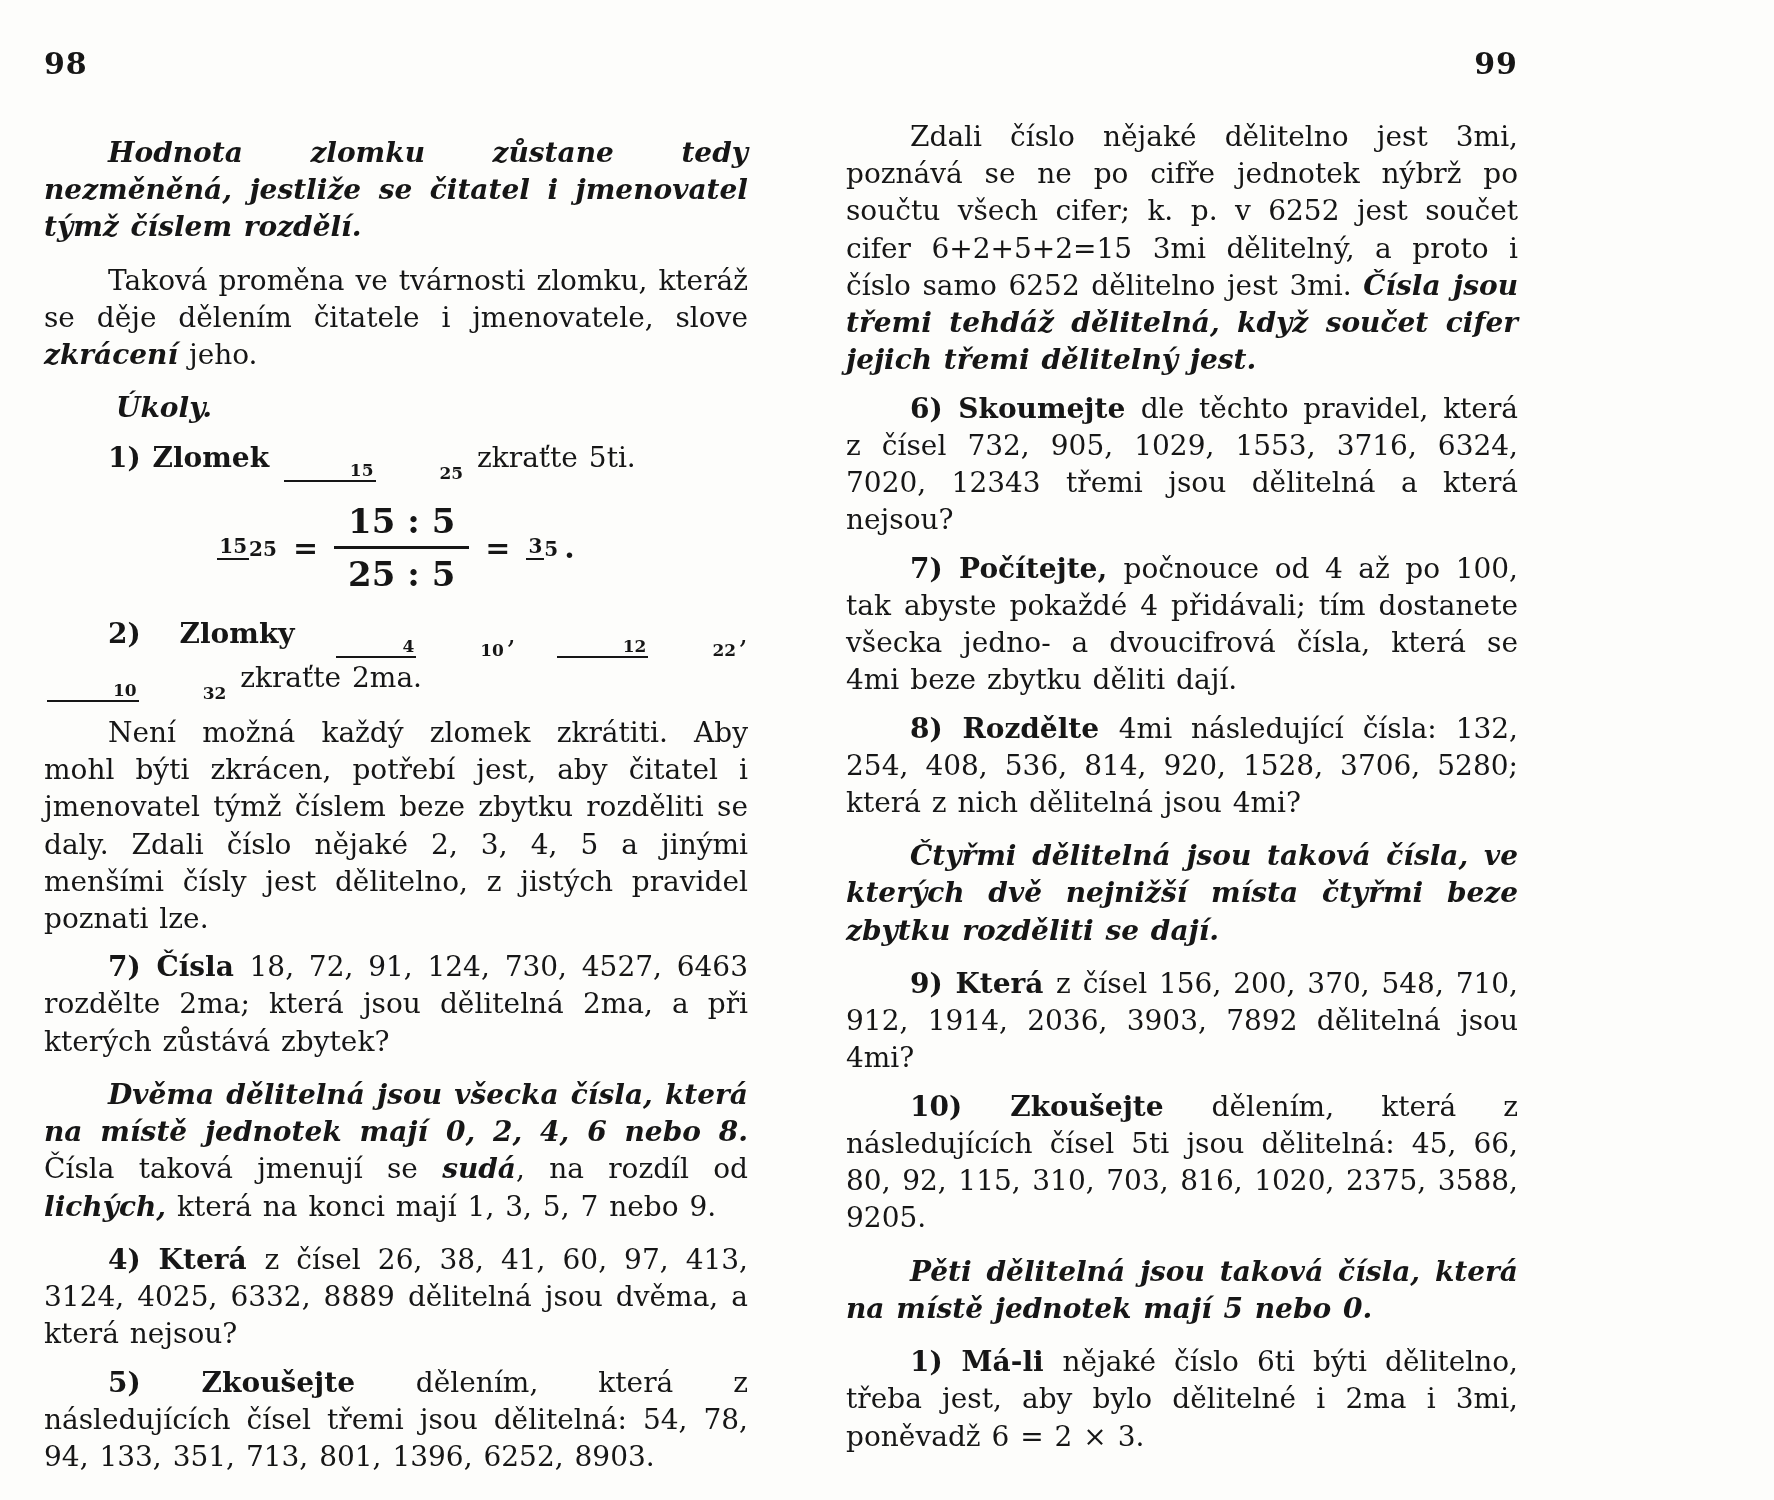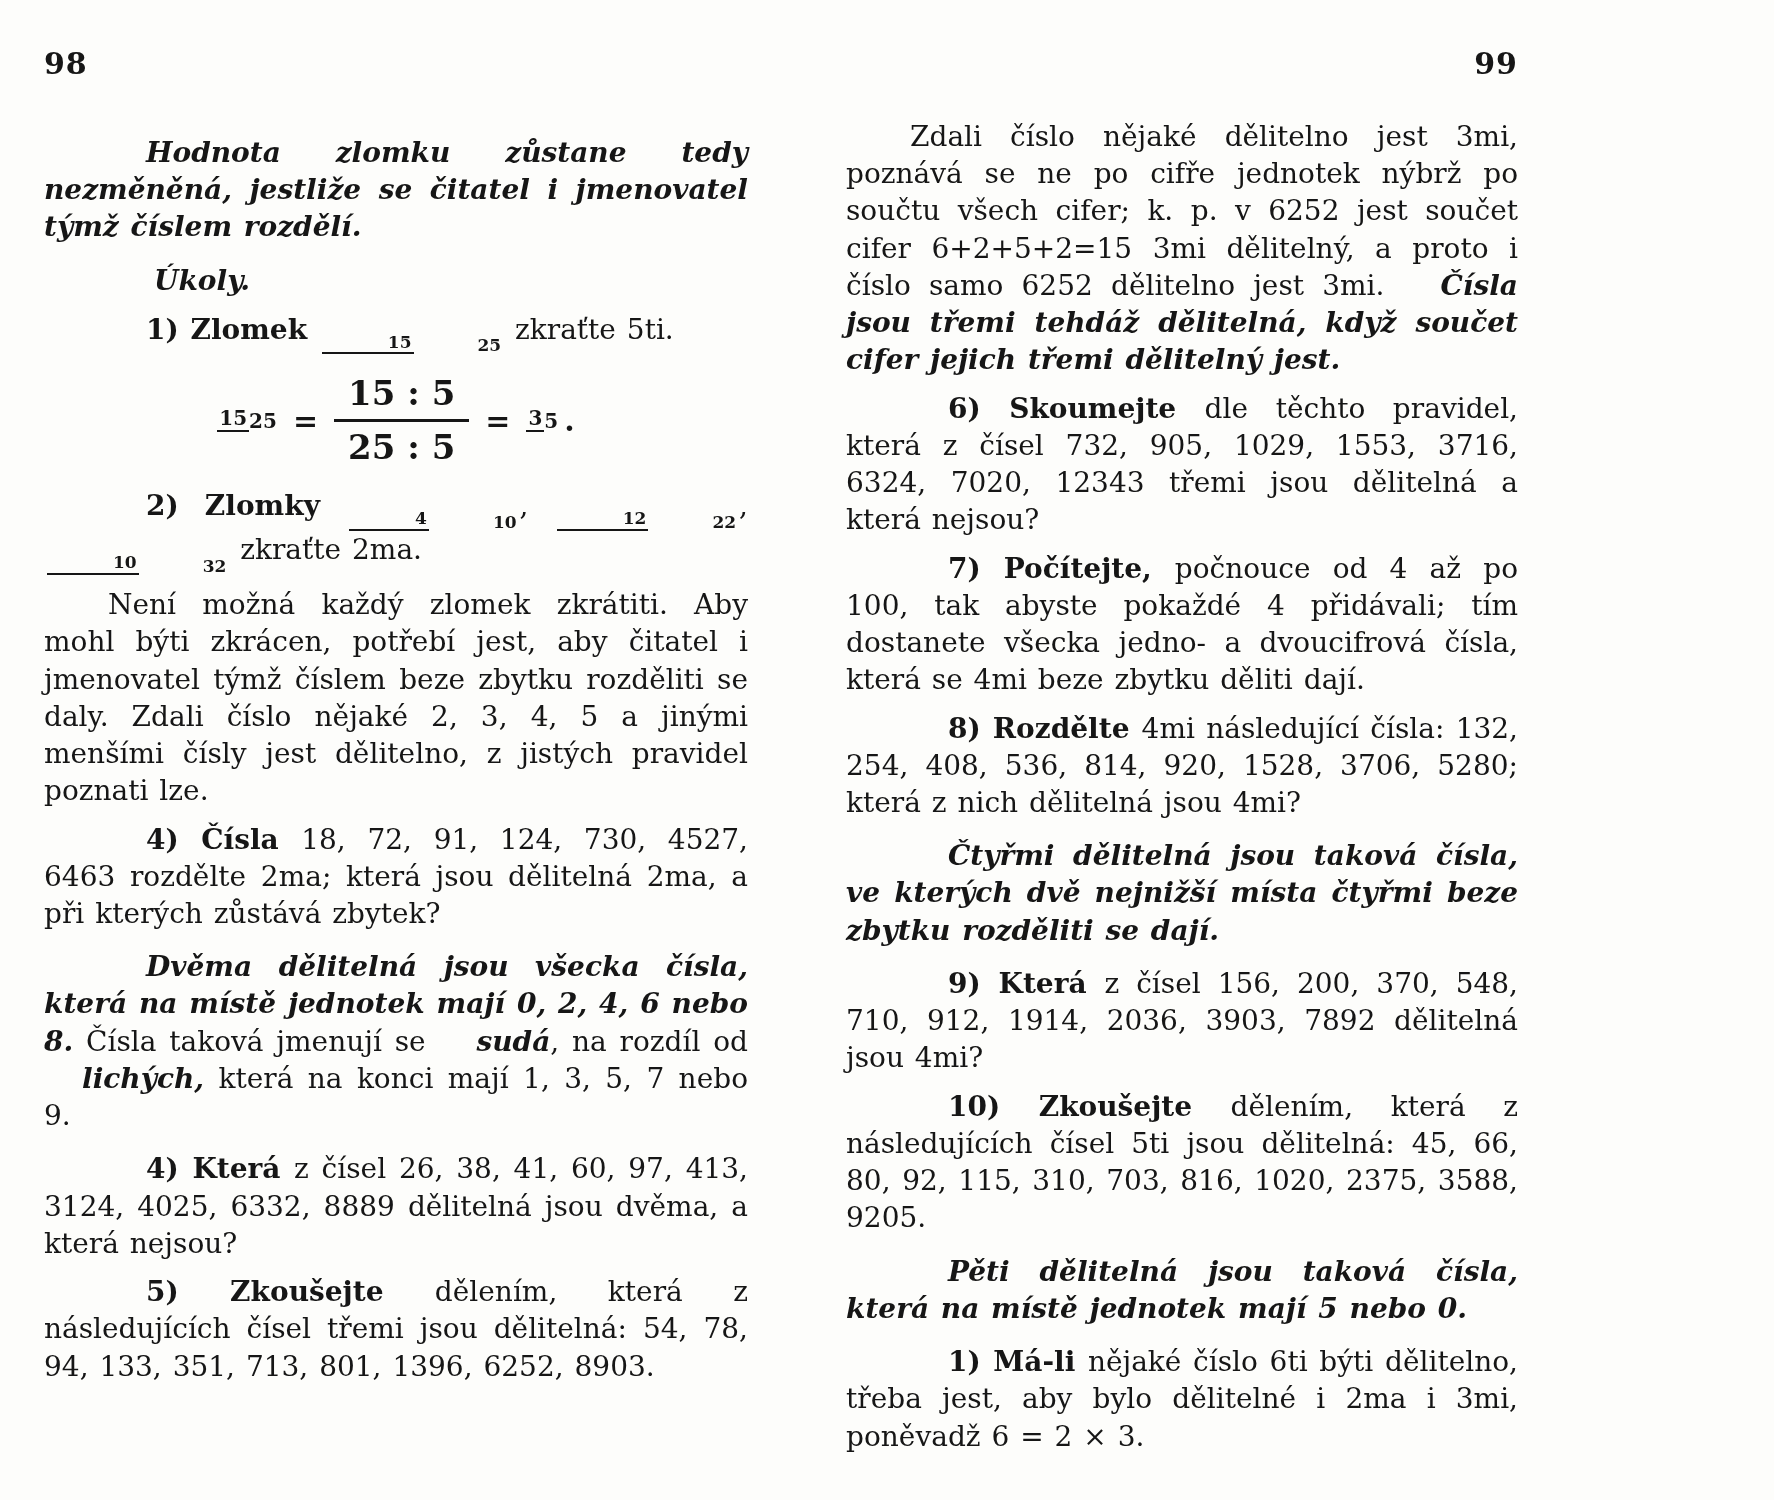--- a/index.html
+++ b/index.html
@@ -25,21 +25,21 @@
     font-size:28px;line-height:1.33;
     text-align:justify;text-indent:64px;
     margin:0 0 11px 0;
     word-spacing:2px;
   }
   .heading{
     text-align:left;text-indent:72px;
     margin:16px 0 12px 0;
   }
   .rule{margin:16px 0 16px 0;}
-  .b{font-weight:bold;margin-left:38px;}
+  .b{font-weight:bold;}
   .i{font-style:italic;}
   
   .frac{
     display:inline-flex;flex-direction:row;align-items:center;
     font-size:17px;line-height:1.08;font-weight:bold;
     vertical-align:-9px;margin:0 3px;
   }
   .frac .fnum{border-bottom:2px solid currentColor;padding:0 2px 1px;}
   .frac .fden{padding-top:4px;}
   
@@ -60,20 +60,21 @@
   .eq-period{margin-left:-10px;font-weight:bold;}
 </style>
 </head>
 <body>
 
 <div class="spread">
   <section class="page page-left">
     <div class="page-number pn-left">98</div>
     <div class="page-body">
         <p class="para rule"><span class="b i">Hodnota zlomku zůstane tedy nezměněná, jestliže se čitatel i jmenovatel týmž číslem rozdělí.</span></p>
+        <p class="para"><span>Taková proměna ve tvárnosti zlomku, kteráž se děje dělením čitatele i jmenovatele, slove </span><span class="b i">zkrácení</span><span> jeho.</span></p>
         <p class="para heading"><span class="b i">Úkoly.</span></p>
         <p class="para"><span class="b">1) Zlomek </span><span class="frac">
             <span class="fnum">15</span>
             <span class="fden">25</span>
           </span><span> zkraťte 5ti.</span></p>
         <div class="equation">
           <span class="frac eq-frac">
             <span class="fnum">15</span>
             <span class="fden">25</span>
           </span>
@@ -93,21 +94,21 @@
             <span class="fnum">4</span>
             <span class="fden">10</span>
           </span><span>, </span><span class="frac">
             <span class="fnum">12</span>
             <span class="fden">22</span>
           </span><span>, </span><span class="frac">
             <span class="fnum">10</span>
             <span class="fden">32</span>
           </span><span> zkraťte 2ma.</span></p>
         <p class="para"><span>Není možná každý zlomek zkrátiti. Aby mohl býti zkrácen, potřebí jest, aby čitatel i jmenovatel týmž číslem beze zbytku rozděliti se daly. Zdali číslo nějaké 2, 3, 4, 5 a jinými menšími čísly jest dělitelno, z jistých pravidel poznati lze.</span></p>
-        <p class="para"><span class="b">4) Čísla </span><span>18, 72, 91, 124, 730, 4527, 6463 rozdělte 2ma; která jsou dělitelná 2ma, a při kterých zůstává zbytek?</span></p>
+        <p class="para"><span class="b">7) Čísla </span><span>18, 72, 91, 124, 730, 4527, 6463 rozdělte 2ma; která jsou dělitelná 2ma, a při kterých zůstává zbytek?</span></p>
         <p class="para rule"><span class="b i">Dvěma dělitelná jsou všecka čísla, která na místě jednotek mají 0, 2, 4, 6 nebo 8.</span><span> Čísla taková jmenují se </span><span class="b i">sudá</span><span>, na rozdíl od </span><span class="b i">lichých,</span><span> která na konci mají 1, 3, 5, 7 nebo 9.</span></p>
         <p class="para"><span class="b">4) Která </span><span>z čísel 26, 38, 41, 60, 97, 413, 3124, 4025, 6332, 8889 dělitelná jsou dvěma, a která nejsou?</span></p>
         <p class="para"><span class="b">5) Zkoušejte </span><span>dělením, která z následujících čísel třemi jsou dělitelná: 54, 78, 94, 133, 351, 713, 801, 1396, 6252, 8903.</span></p>
       </div>
   </section>
   <section class="page page-right">
     <div class="page-number pn-right">99</div>
     <div class="page-body">
         <p class="para"><span>Zdali číslo nějaké dělitelno jest 3mi, poznává se ne po cifře jednotek nýbrž po součtu všech cifer; k. p. v 6252 jest součet cifer 6+2+5+2=15 3mi dělitelný, a proto i číslo samo 6252 dělitelno jest 3mi. </span><span class="b i">Čísla jsou třemi tehdáž dělitelná, když součet cifer jejich třemi dělitelný jest.</span></p>
         <p class="para"><span class="b">6) Skoumejte </span><span>dle těchto pravidel, která z čísel 732, 905, 1029, 1553, 3716, 6324, 7020, 12343 třemi jsou dělitelná a která nejsou?</span></p>

